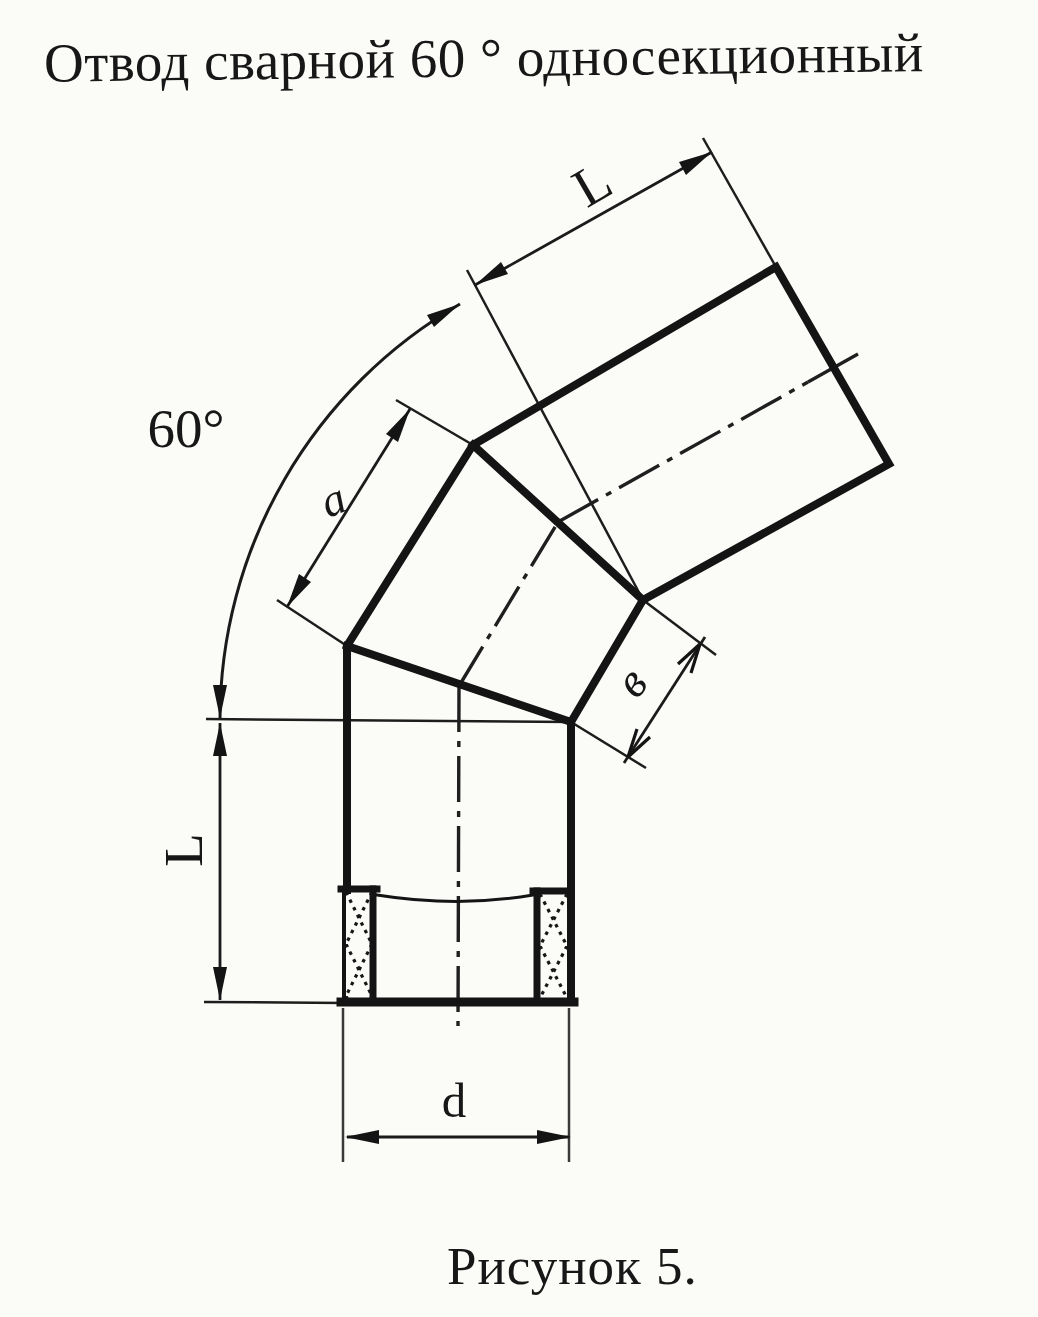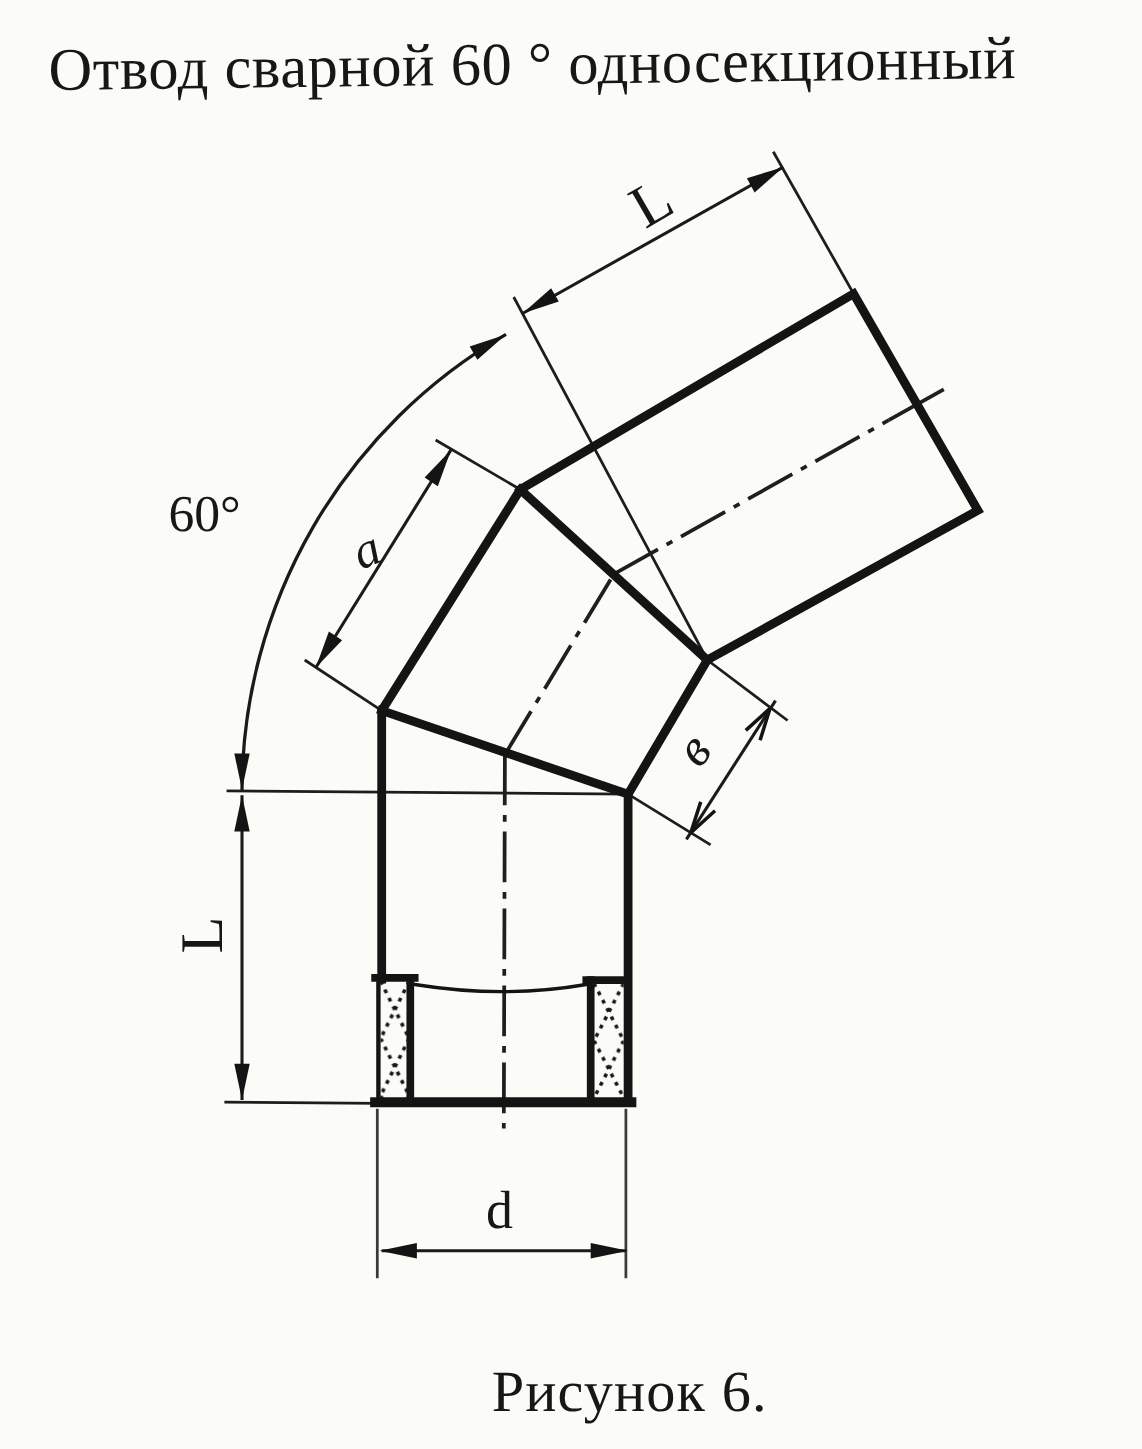--- a/index.html
+++ b/index.html
@@ -15,21 +15,21 @@
     transform:rotate(-0.7deg);
   }
   .caption{
     position:absolute;left:447px;top:1236px;
     font-size:53px;letter-spacing:1px;white-space:nowrap;
   }
   .dim-label{
     position:absolute;transform:translate(-50%,-50%);
     font-size:46px;white-space:nowrap;line-height:1;
   }
-  .lab-angle  {left:186px;top:468px;font-size:47px;}
+  .lab-angle  {left:186px;top:428px;font-size:55px;}
   .lab-L-top  {left:592px;top:184px;font-size:55px;transform:translate(-50%,-50%) rotate(-30deg);}
   .lab-a      {left:333px;top:500px;font-style:italic;transform:translate(-50%,-50%) rotate(-22deg);}
   .lab-v      {left:631px;top:682px;font-style:italic;font-size:48px;transform:translate(-50%,-50%) rotate(-50deg);}
   .lab-L-left {left:183px;top:850px;font-size:55px;transform:translate(-50%,-50%) rotate(-90deg);}
   .lab-d      {left:454px;top:1100px;font-size:49px;}
   svg{position:absolute;left:0;top:0;}
 </style>
 </head>
 <body>
 
@@ -108,13 +108,13 @@
   </g>
 </svg>
 
 <div class="dim-label lab-angle">60°</div>
 <div class="dim-label lab-L-top">L</div>
 <div class="dim-label lab-a">a</div>
 <div class="dim-label lab-v">в</div>
 <div class="dim-label lab-L-left">L</div>
 <div class="dim-label lab-d">d</div>
 
-<div class="caption">Рисунок 6.</div>
+<div class="caption">Рисунок 5.</div>
 
 </body></html>

